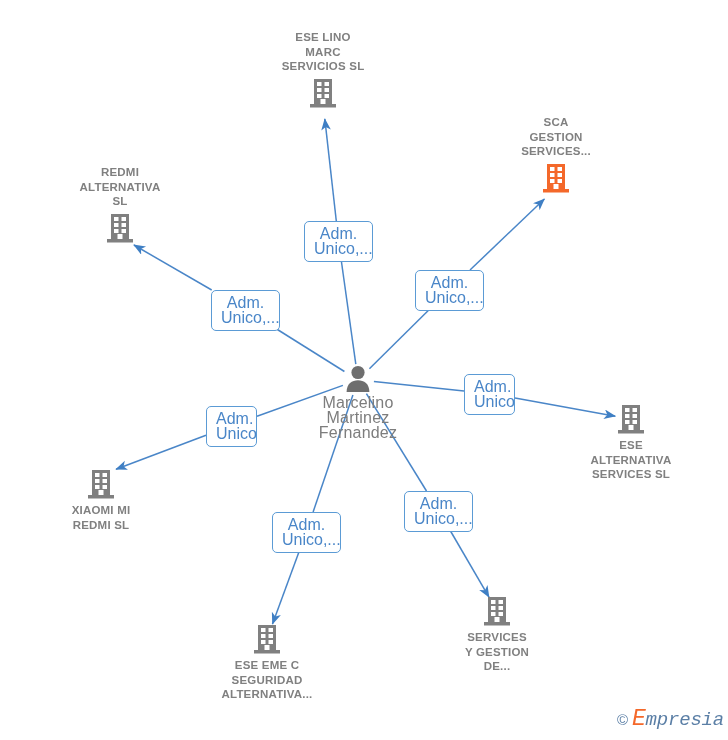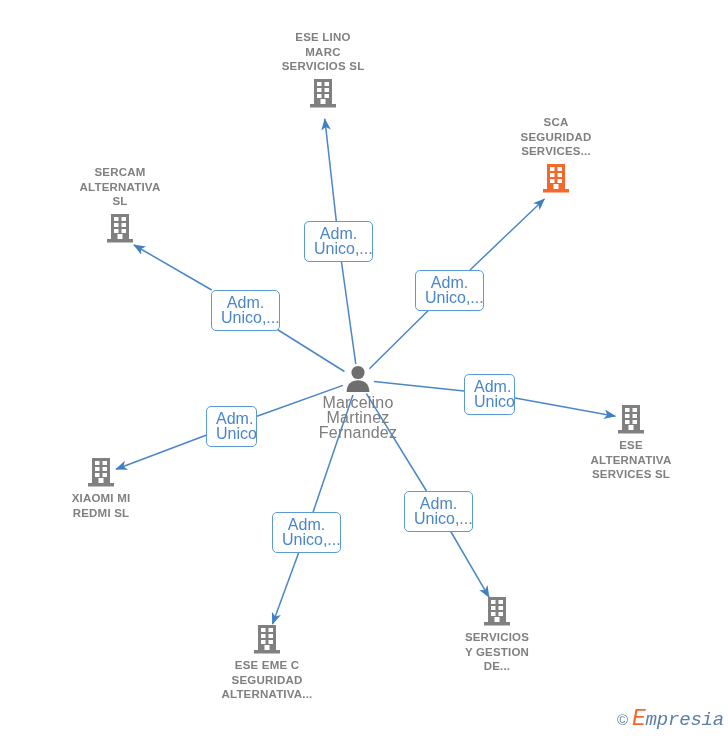--- a/index.html
+++ b/index.html
@@ -144,39 +144,39 @@
         <rect x="8" y="17" width="4.5" height="4" fill="#ffffff"></rect>
         <rect x="15.5" y="17" width="4.5" height="4" fill="#ffffff"></rect>
         <rect x="11.5" y="22" width="5" height="5" fill="#ffffff"></rect>
         <rect x="1" y="27" width="26" height="3.5" fill="#808080"></rect>
       </svg>
     </span>
   </div>
 
   <div class="node label-above" style="left:556px; top:115px;">
     <span class="node-label">SCA
-SEGURIDAD
+GESTION
 SERVICES...</span>
     <span class="node-icon">
       <svg width="28" height="32" viewBox="0 0 28 32" aria-hidden="true">
         <rect x="5" y="2" width="18" height="25" fill="#f4682a"></rect>
         <rect x="8" y="5" width="4.5" height="4" fill="#ffffff"></rect>
         <rect x="15.5" y="5" width="4.5" height="4" fill="#ffffff"></rect>
         <rect x="8" y="11" width="4.5" height="4" fill="#ffffff"></rect>
         <rect x="15.5" y="11" width="4.5" height="4" fill="#ffffff"></rect>
         <rect x="8" y="17" width="4.5" height="4" fill="#ffffff"></rect>
         <rect x="15.5" y="17" width="4.5" height="4" fill="#ffffff"></rect>
         <rect x="11.5" y="22" width="5" height="5" fill="#ffffff"></rect>
         <rect x="1" y="27" width="26" height="3.5" fill="#f4682a"></rect>
       </svg>
     </span>
   </div>
 
   <div class="node label-above" style="left:120px; top:165px;">
-    <span class="node-label">SERCAM
+    <span class="node-label">REDMI
 ALTERNATIVA
 SL</span>
     <span class="node-icon">
       <svg width="28" height="32" viewBox="0 0 28 32" aria-hidden="true">
         <rect x="5" y="2" width="18" height="25" fill="#808080"></rect>
         <rect x="8" y="5" width="4.5" height="4" fill="#ffffff"></rect>
         <rect x="15.5" y="5" width="4.5" height="4" fill="#ffffff"></rect>
         <rect x="8" y="11" width="4.5" height="4" fill="#ffffff"></rect>
         <rect x="15.5" y="11" width="4.5" height="4" fill="#ffffff"></rect>
         <rect x="8" y="17" width="4.5" height="4" fill="#ffffff"></rect>
@@ -199,21 +199,21 @@
         <rect x="15.5" y="17" width="4.5" height="4" fill="#ffffff"></rect>
         <rect x="11.5" y="22" width="5" height="5" fill="#ffffff"></rect>
         <rect x="1" y="27" width="26" height="3.5" fill="#808080"></rect>
       </svg>
     </span>
     <span class="node-label">ESE
 ALTERNATIVA
 SERVICES SL</span>
   </div>
 
-  <div class="node label-below" style="left:101px; top:456px;">
+  <div class="node label-below" style="left:101px; top:468px;">
     <span class="node-icon">
       <svg width="28" height="32" viewBox="0 0 28 32" aria-hidden="true">
         <rect x="5" y="2" width="18" height="25" fill="#808080"></rect>
         <rect x="8" y="5" width="4.5" height="4" fill="#ffffff"></rect>
         <rect x="15.5" y="5" width="4.5" height="4" fill="#ffffff"></rect>
         <rect x="8" y="11" width="4.5" height="4" fill="#ffffff"></rect>
         <rect x="15.5" y="11" width="4.5" height="4" fill="#ffffff"></rect>
         <rect x="8" y="17" width="4.5" height="4" fill="#ffffff"></rect>
         <rect x="15.5" y="17" width="4.5" height="4" fill="#ffffff"></rect>
         <rect x="11.5" y="22" width="5" height="5" fill="#ffffff"></rect>
@@ -231,21 +231,21 @@
         <rect x="8" y="5" width="4.5" height="4" fill="#ffffff"></rect>
         <rect x="15.5" y="5" width="4.5" height="4" fill="#ffffff"></rect>
         <rect x="8" y="11" width="4.5" height="4" fill="#ffffff"></rect>
         <rect x="15.5" y="11" width="4.5" height="4" fill="#ffffff"></rect>
         <rect x="8" y="17" width="4.5" height="4" fill="#ffffff"></rect>
         <rect x="15.5" y="17" width="4.5" height="4" fill="#ffffff"></rect>
         <rect x="11.5" y="22" width="5" height="5" fill="#ffffff"></rect>
         <rect x="1" y="27" width="26" height="3.5" fill="#808080"></rect>
       </svg>
     </span>
-    <span class="node-label">SERVICIOS
+    <span class="node-label">SERVICES
 Y GESTION
 DE...</span>
   </div>
 
   <div class="node label-below" style="left:267px; top:623px;justify-content:center;">
     <span class="node-icon">
       <svg width="28" height="32" viewBox="0 0 28 32" aria-hidden="true">
         <rect x="5" y="2" width="18" height="25" fill="#808080"></rect>
         <rect x="8" y="5" width="4.5" height="4" fill="#ffffff"></rect>
         <rect x="15.5" y="5" width="4.5" height="4" fill="#ffffff"></rect>

